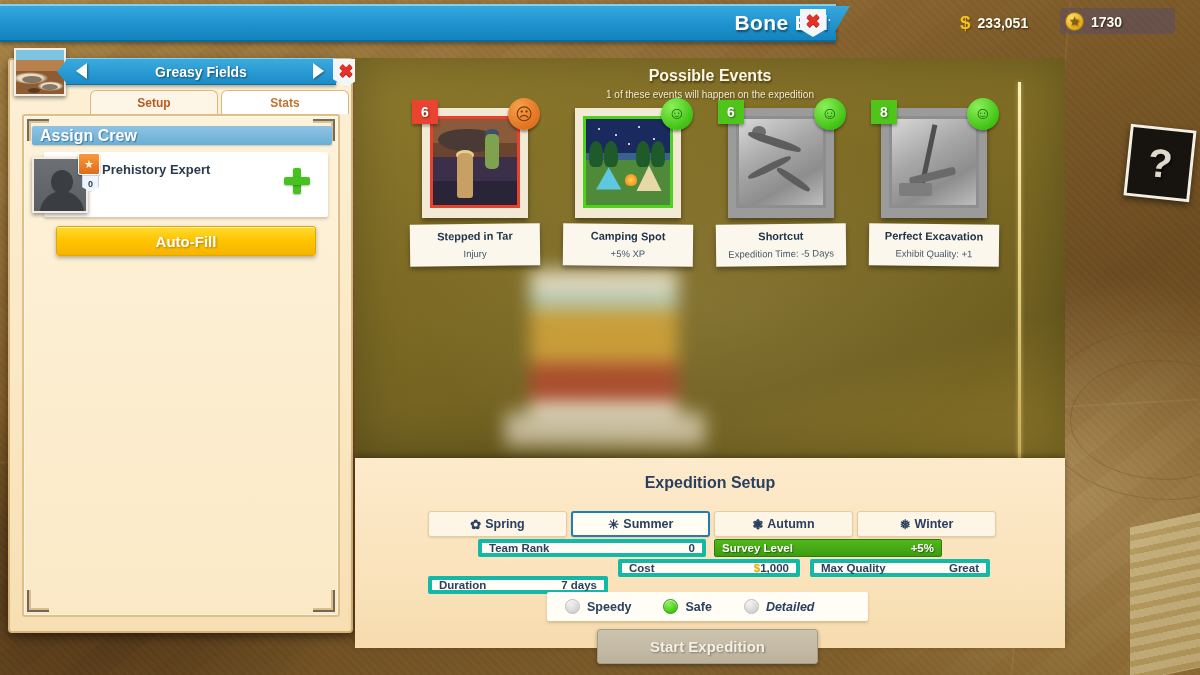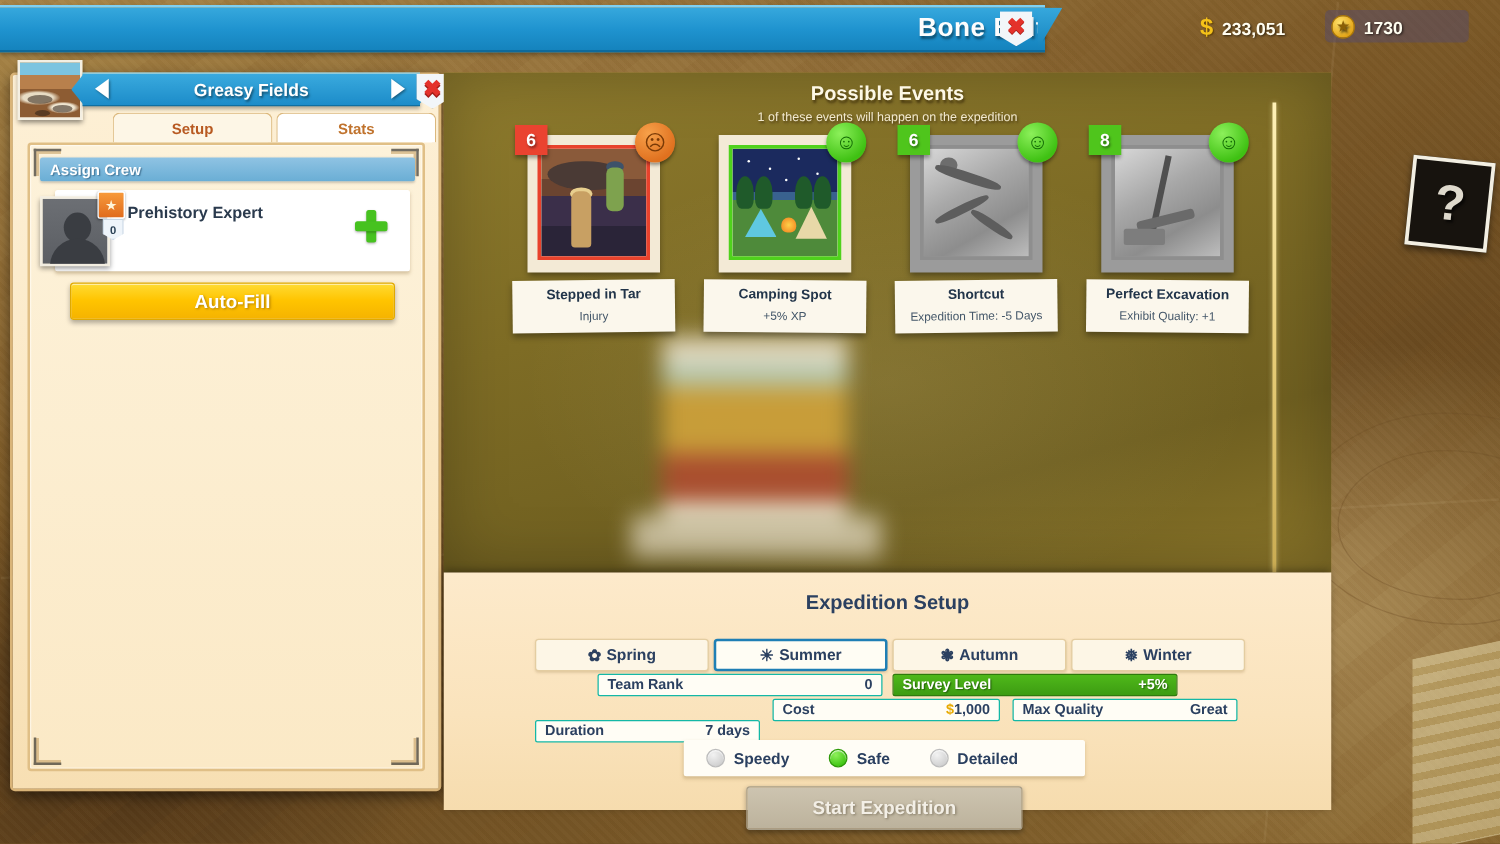--- a/index.html
+++ b/index.html
@@ -144,21 +144,21 @@
     box-shadow: inset -5px 5px 0 -3px #c29a5c, inset -10px 10px 0 -8px #c29a5c; }
   .orn-bl { left: 3px; bottom: 3px; border-left: 2px solid; border-bottom: 2px solid;
     box-shadow: inset 5px -5px 0 -3px #c29a5c, inset 10px -10px 0 -8px #c29a5c; }
   .orn-br { right: 3px; bottom: 3px; border-right: 2px solid; border-bottom: 2px solid;
     box-shadow: inset -5px -5px 0 -3px #c29a5c, inset -10px -10px 0 -8px #c29a5c; }
 
   .section-hdr {
     position: absolute; left: 8px; width: 300px; height: 19px;
     background: linear-gradient(180deg,#8fc3e3,#6aaed5);
     border-radius: 2px; display: flex; align-items: center;
-    padding-left: 8px; color: #fff; font-size: 12px; font-weight: bold;
+    padding-left: 8px; color: #fff; font-size: 16px; font-weight: bold;
     text-shadow: 1px 1px 1px rgba(30,70,100,.55);
     box-shadow: 0 1px 2px rgba(0,0,0,.2);
   }
   #hdr-crew { top: 10px; }
   #hdr-cargo { top: 157px; }
 
   .white-row {
     position: absolute; left: 20px; width: 284px;
     background: #fff; border-radius: 2px;
     box-shadow: 0 2px 3px rgba(140,110,60,.35);
@@ -359,41 +359,41 @@
   }
   .season.sel { border: 2px solid #1f7fb5; background: #fffdf4; }
   .season .gl { font-size: 13px; color: #2b4060; }
 
   .stat-bar {
     position: absolute; height: 18px; display: flex; align-items: center;
     font-size: 11.5px; font-weight: bold; border-radius: 2px;
   }
   .stat-bar .lbl { padding-left: 7px; }
   .stat-bar .val { margin-left: auto; padding-right: 7px; }
-  .sb-white { background: #fffdf5; border: 1px solid #14b8a6; color: #2b4060; }
+  .sb-white { background: #fffdf5; border: 4px solid #14b8a6; color: #2b4060; }
   .sb-green { background: linear-gradient(180deg,#4fb81a,#3d9c12); border: 1px solid #2f7a0c;
     color: #fff; text-shadow: 1px 1px 1px rgba(20,60,5,.6); }
 
   #sb-team { left: 478px; top: 539px; width: 228px; }
   #sb-survey { left: 714px; top: 539px; width: 228px; }
   #sb-duration { left: 428px; top: 559px; width: 180px; margin-top: 17px; }
   #sb-cost { left: 618px; top: 559px; width: 182px; }
   #sb-quality { left: 810px; top: 559px; width: 180px; }
   .cost-icon { color: #e7a900; font-weight: bold; }
 
   #mode-row {
     position: absolute; left: 547px; top: 592px; width: 321px; height: 29px;
     background: #fffdf6; border-radius: 2px; display: flex; align-items: center;
     box-shadow: 0 2px 3px rgba(150,120,70,.35);
   }
   .mode { display: flex; align-items: center; gap: 7px; cursor: pointer;
     font-size: 12.5px; font-weight: bold; color: #2b4060; }
   #mode-row .mode:nth-child(1) { margin-left: 18px; }
   #mode-row .mode:nth-child(2) { margin-left: 32px; }
-  #mode-row .mode:nth-child(3) { margin-left: 32px; }
+  #mode-row .mode:nth-child(3) { margin-left: 32px; font-style: italic; }
   .radio { width: 15px; height: 15px; border-radius: 50%;
     background: radial-gradient(circle at 36% 30%, #f2f2f2, #cfcfcf 78%);
     border: 1px solid #bdbdbd; box-shadow: inset 0 1px 1px rgba(255,255,255,.8); }
   .radio.on { background: radial-gradient(circle at 36% 30%, #8ef05a, #3cc40f 78%);
     border-color: #2e9a09; }
 
   #start-btn {
     position: absolute; left: 597px; top: 629px; width: 221px; height: 35px;
     background: linear-gradient(180deg,#cdc4b0,#bcb29c);
     border: 1px solid #a79d87; border-radius: 3px;

